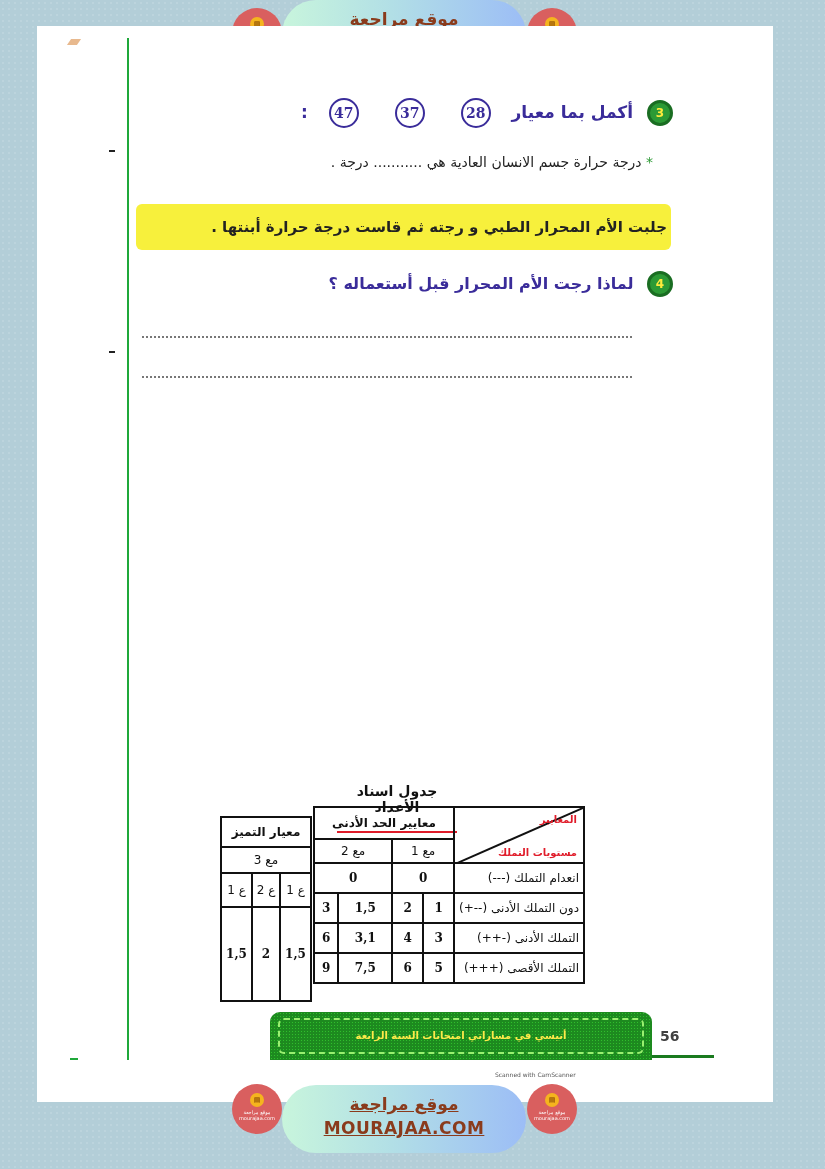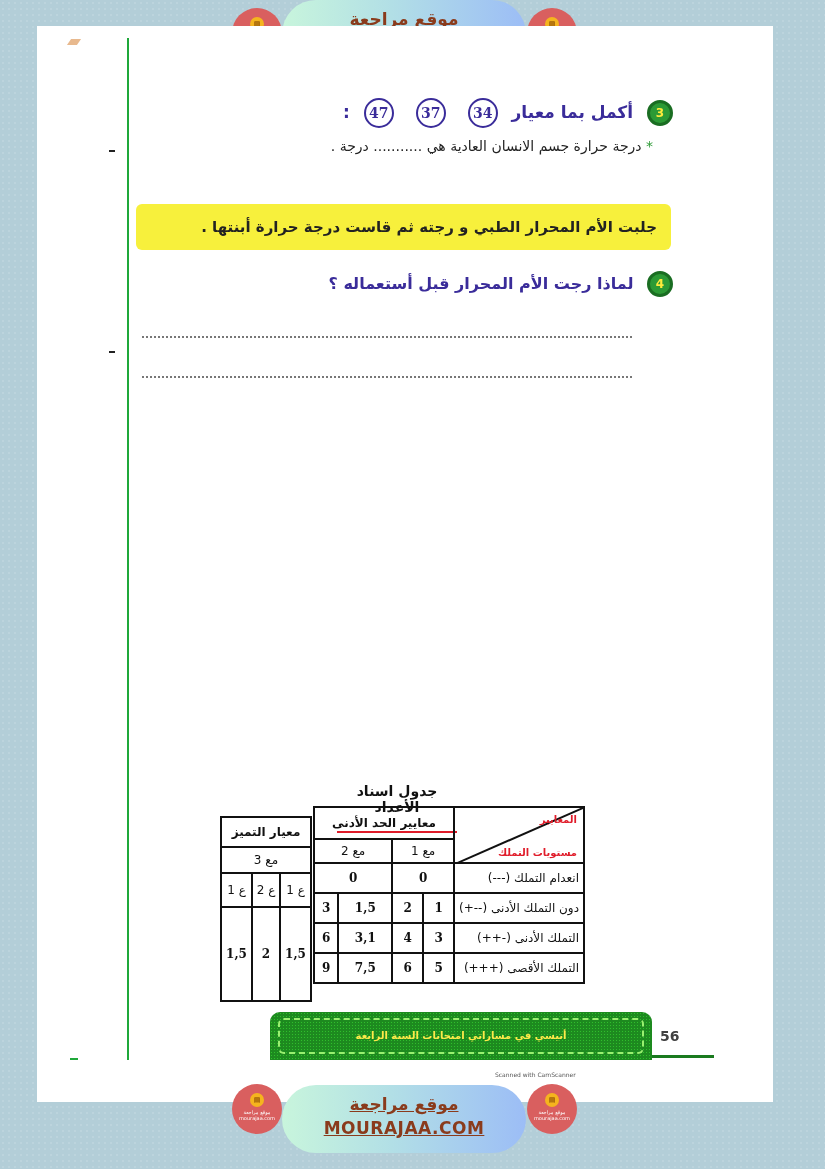--- a/index.html
+++ b/index.html
@@ -54,30 +54,30 @@
   .q-row { position: absolute; direction: rtl; font-weight: bold; color: #3a2c9a; }
   .q-num {
     display: inline-block; width: 20px; height: 20px; border-radius: 50%;
     background: #2c9a35; border: 3px solid #1a6d22; color: #ffeb3b;
     font-size: 12px; text-align: center; line-height: 20px; vertical-align: middle;
     margin-left: 8px;
   }
   .choice {
     display: inline-block; width: 26px; height: 26px; border-radius: 50%;
     border: 2px solid #3a2c9a; text-align: center; line-height: 26px;
-    font-size: 14px; color: #3a2c9a; margin: 0 8px; vertical-align: middle;
+    font-size: 14px; color: #3a2c9a; margin: 0 15px; vertical-align: middle;
     font-family: "DejaVu Serif", serif;
   }
   .plain { position: absolute; direction: rtl; color: #222; font-size: 14px; }
   .star { color: #2c9a35; font-size: 14px; }
   .highlight {
     position: absolute; left: 99px; top: 178px; width: 535px; height: 46px;
     background: #f7f03c; border-radius: 6px;
     direction: rtl; font-size: 15px; font-weight: bold; color: #222;
-    line-height: 46px; padding-right: 14px; box-sizing: border-box;
+    line-height: 46px; padding-right: 4px; box-sizing: border-box;
   }
   .dotline {
     position: absolute; left: 105px; width: 490px; height: 0;
     border-top: 2px dotted #777;
   }
 
   
   .tbl-title {
     position: absolute; left: 300px; top: 757px; width: 120px; direction: rtl;
     font-weight: bold; font-size: 14px; color: #111; text-align: center;
@@ -141,27 +141,27 @@
 
 <div class="page">
   <div class="corner-mark"></div>
   <div class="margin-line"></div>
   <div class="left-tick" style="top:124px"></div>
   <div class="left-tick" style="top:325px"></div>
 
   <div class="q-row" style="right:100px; top:72px; font-size:17px;">
     <span class="q-num">3</span>
     <span>أكمل بما معيار</span>
-    <span class="choice">34</span>
+    <span class="choice">28</span>
     <span class="choice">37</span>
     <span class="choice">47</span>
     <span>:</span>
   </div>
 
-  <div class="plain" style="right:120px; top:112px;margin-left:20px;">
+  <div class="plain" style="right:120px; top:128px;margin-left:20px;">
     <span class="star">*</span>
     <span>درجة حرارة جسم الانسان العادية هي ........... درجة .</span>
   </div>
 
   <div class="highlight">جلبت الأم المحرار الطبي و رجته ثم قاست درجة حرارة أبنتها .</div>
 
   <div class="q-row" style="right:100px; top:245px; font-size:16px;">
     <span class="q-num">4</span>
     <span>لماذا رجت الأم المحرار قبل أستعماله ؟</span>
   </div>

